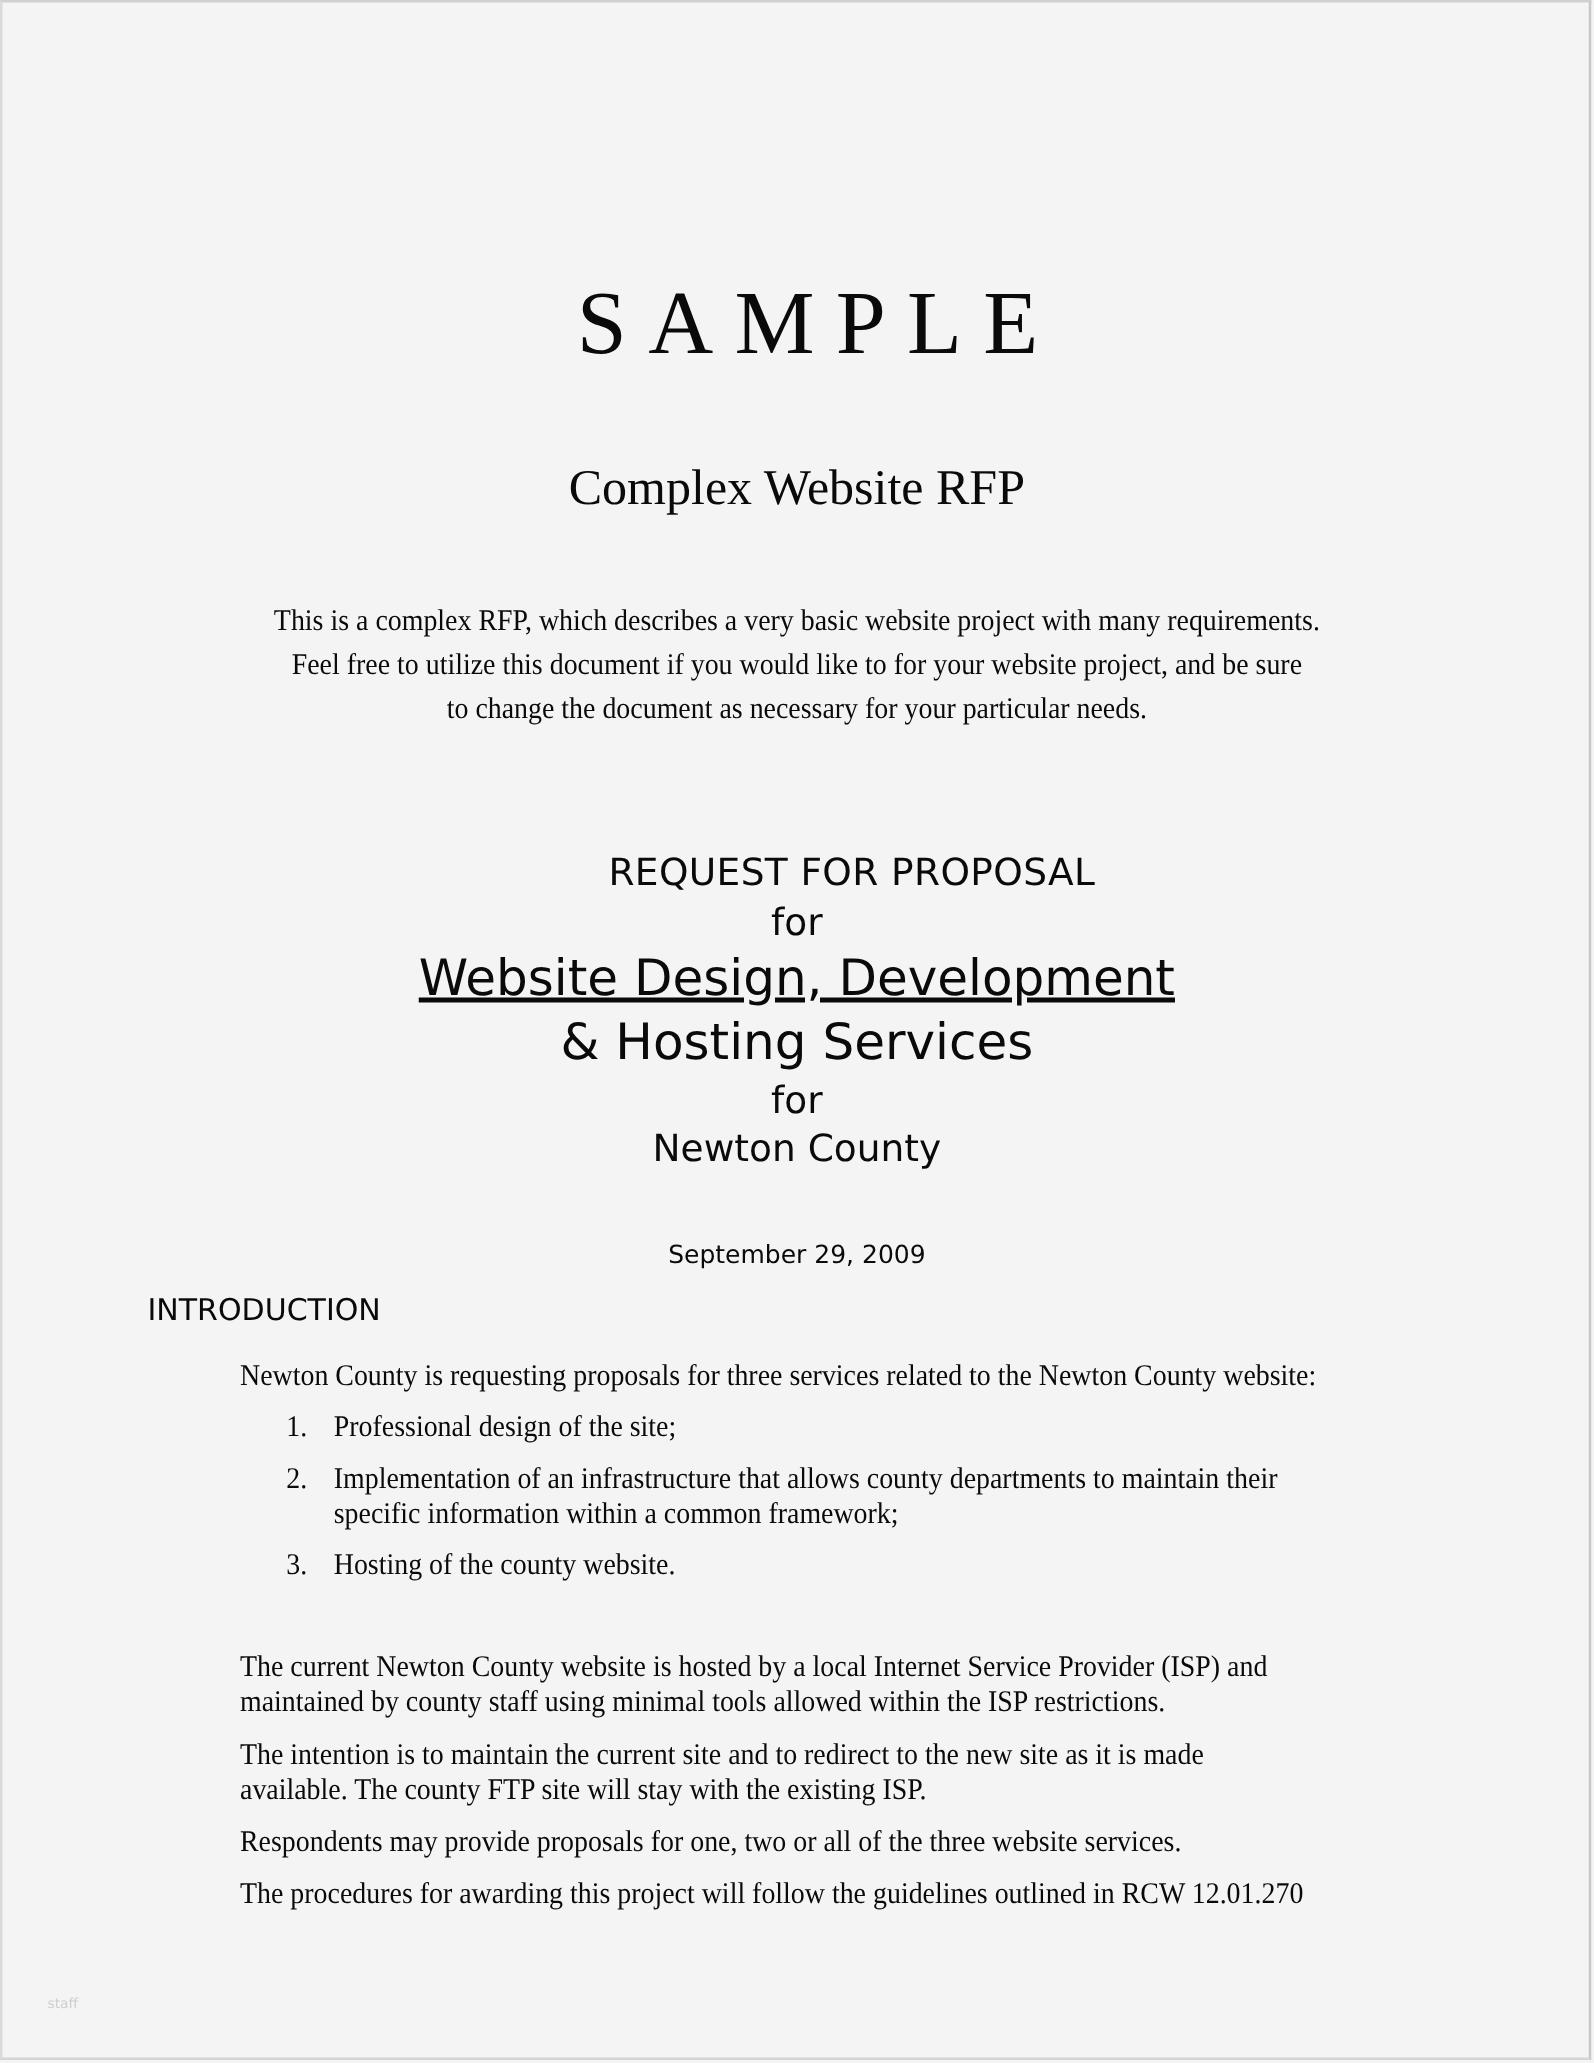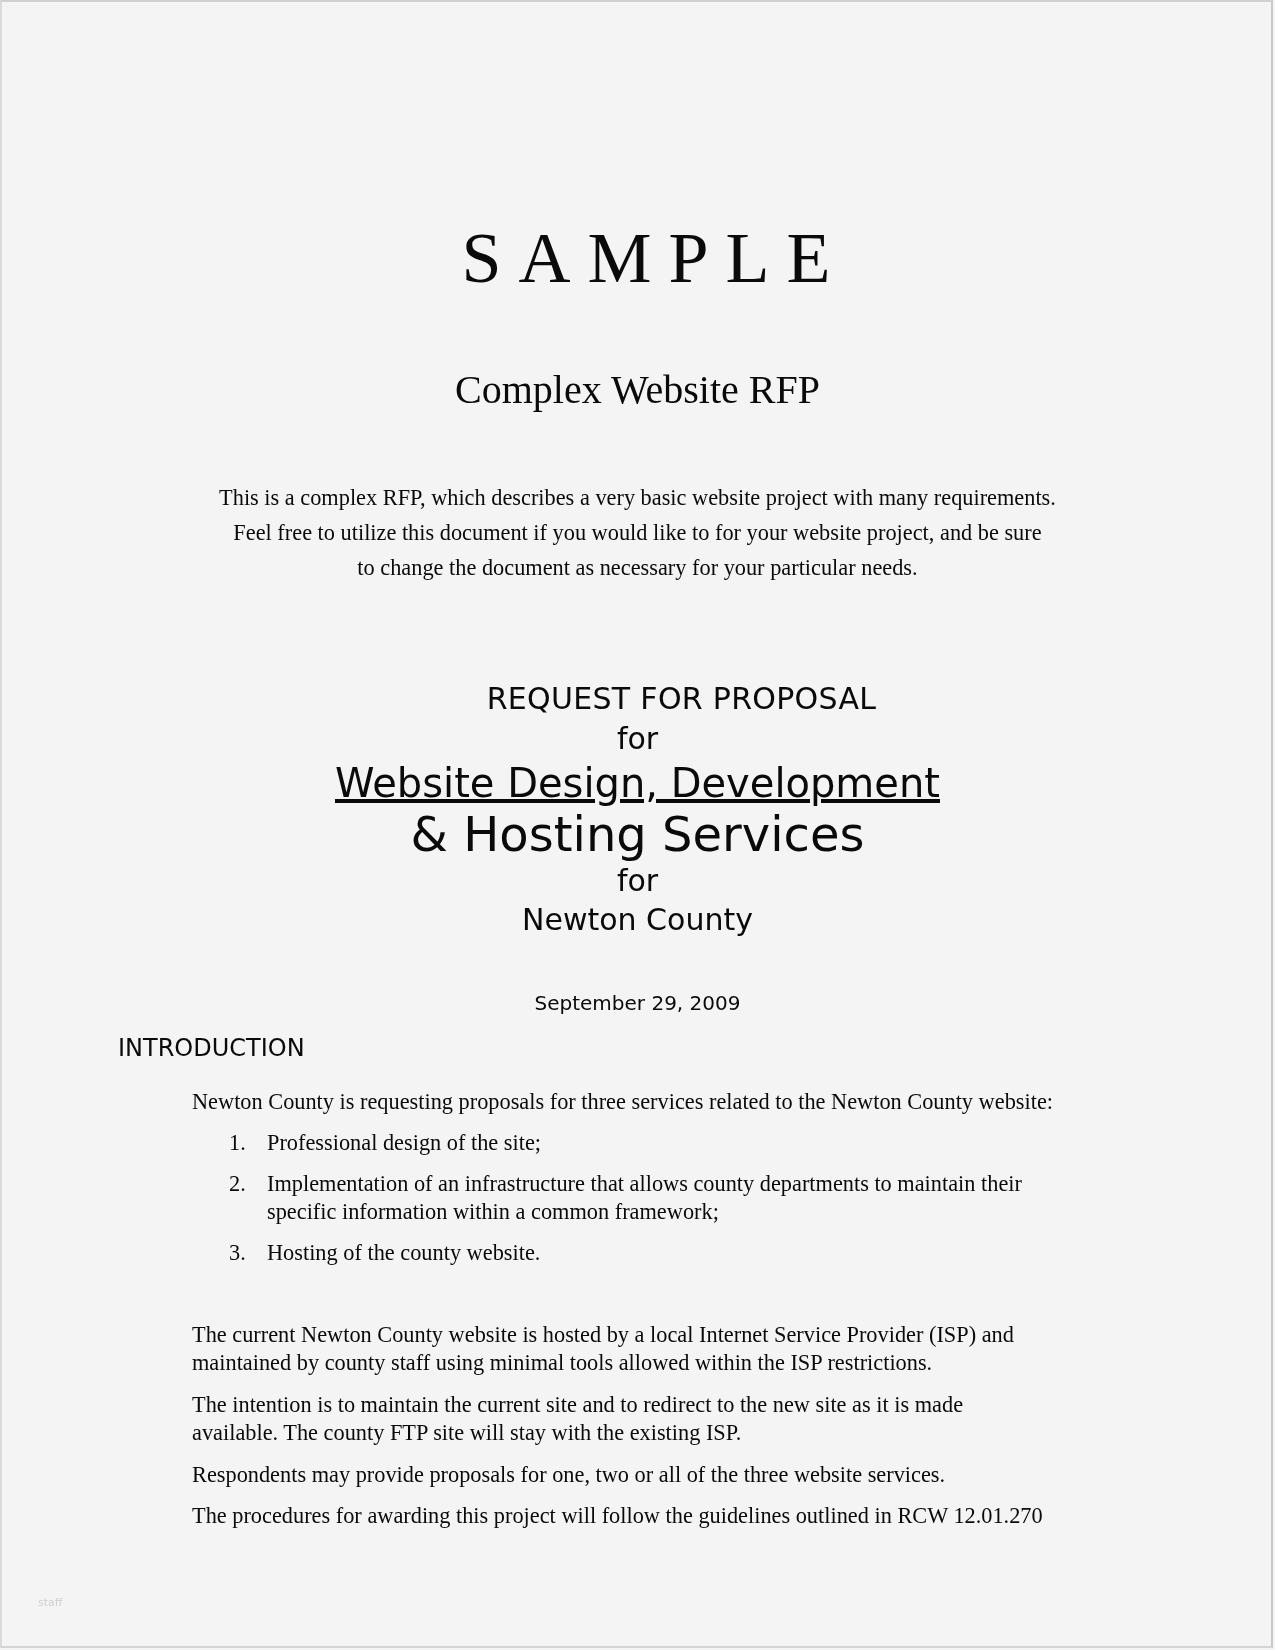--- a/index.html
+++ b/index.html
@@ -20,21 +20,21 @@
   .serif { font-family:"Liberation Serif", serif; }
   .sans { font-family:"DejaVu Sans", sans-serif; }
 
   .sample-title { top:218px; font-size:72px; letter-spacing:17px; padding-left:17px; line-height:80px; }
   .doc-subtitle { top:362px; font-size:40px; line-height:56px; }
   .intro-para { top:480px; font-size:24px; line-height:35px; transform:scaleX(0.93); transform-origin:center; }
 
   .rfp-heading { top:680px; font-size:30px; line-height:38px; letter-spacing:0.3px;padding-left:44px; }
   .rfp-for1 { top:720px; font-size:30px; line-height:38px; }
   .rfp-services1 { top:757px; font-size:40px; line-height:52px;text-decoration:underline; }
-  .rfp-services2 { top:808px; font-size:48px; line-height:52px; }
+  .rfp-services2 { top:808px; font-size:40px; line-height:52px; }
   .rfp-for2 { top:862px; font-size:30px; line-height:38px; }
   .rfp-county { top:901px; font-size:30px; line-height:38px; }
   .rfp-date { top:990px; font-size:20px; line-height:26px; }
 
   .section-heading { left:118px; top:1031px; font-size:24px; line-height:34px; }
 
   .body-text { font-size:24px; line-height:28px; transform:scaleX(0.93); transform-origin:left; }
   .list-num { font-size:24px; line-height:28px; transform:scaleX(0.93); transform-origin:left; }
 
   .watermark { left:38px; top:1596px; font-size:11px; color:#cfcfcf; font-family:"DejaVu Sans", sans-serif; }

